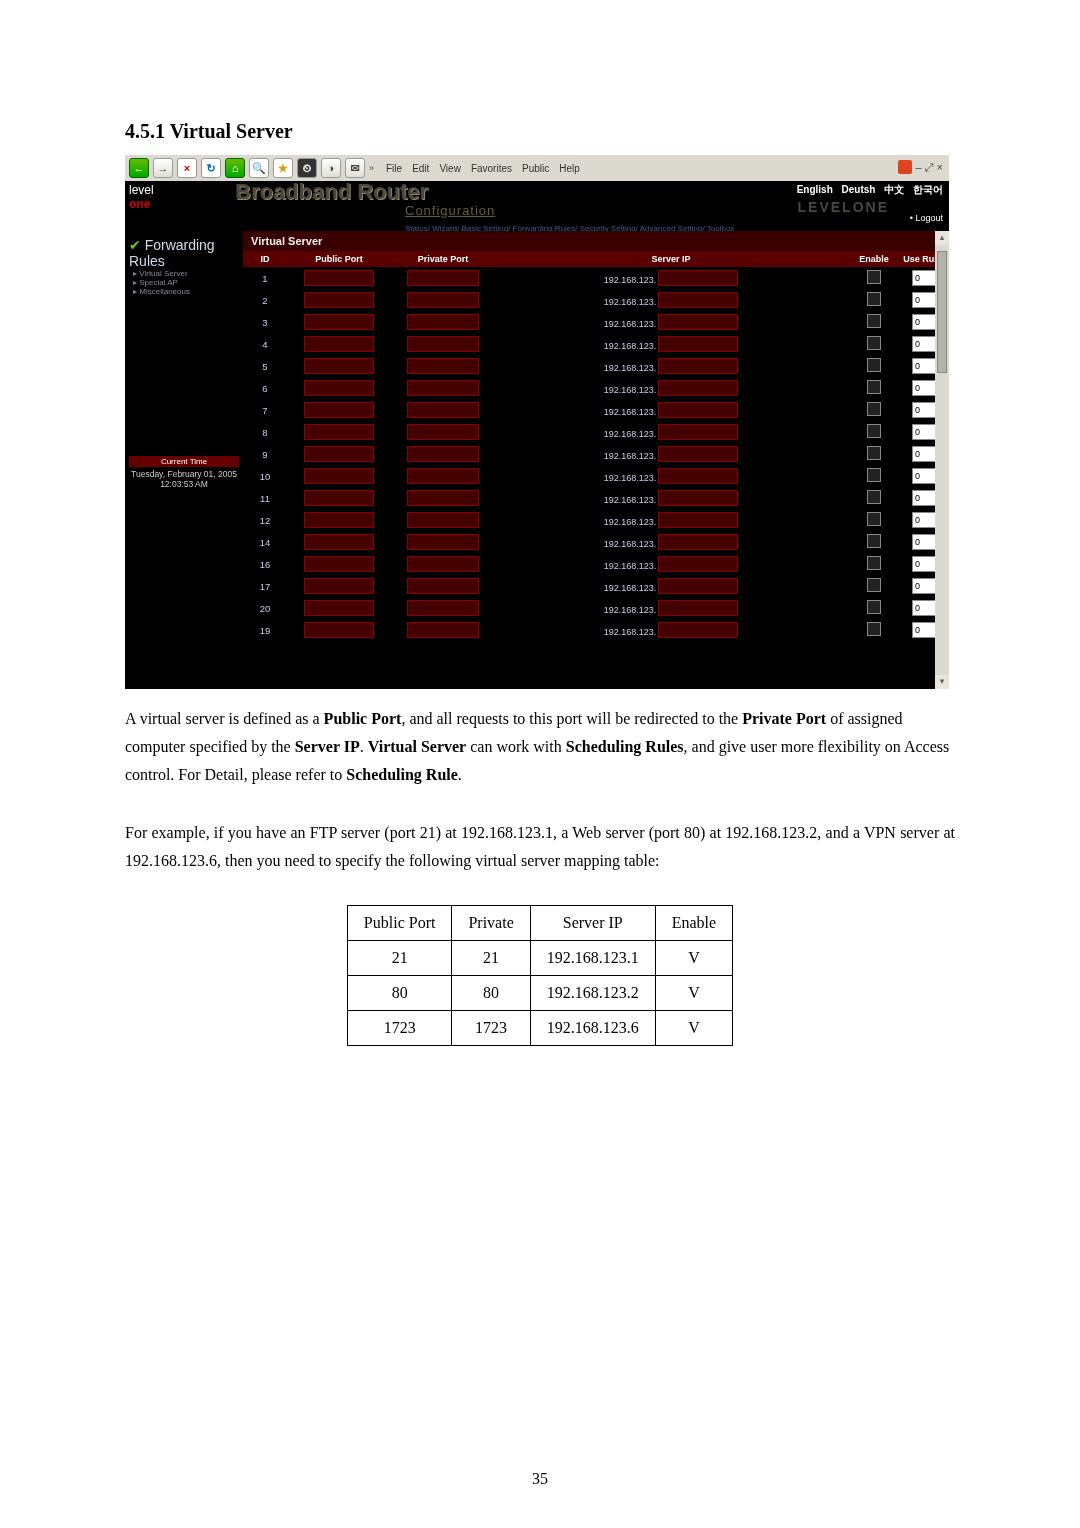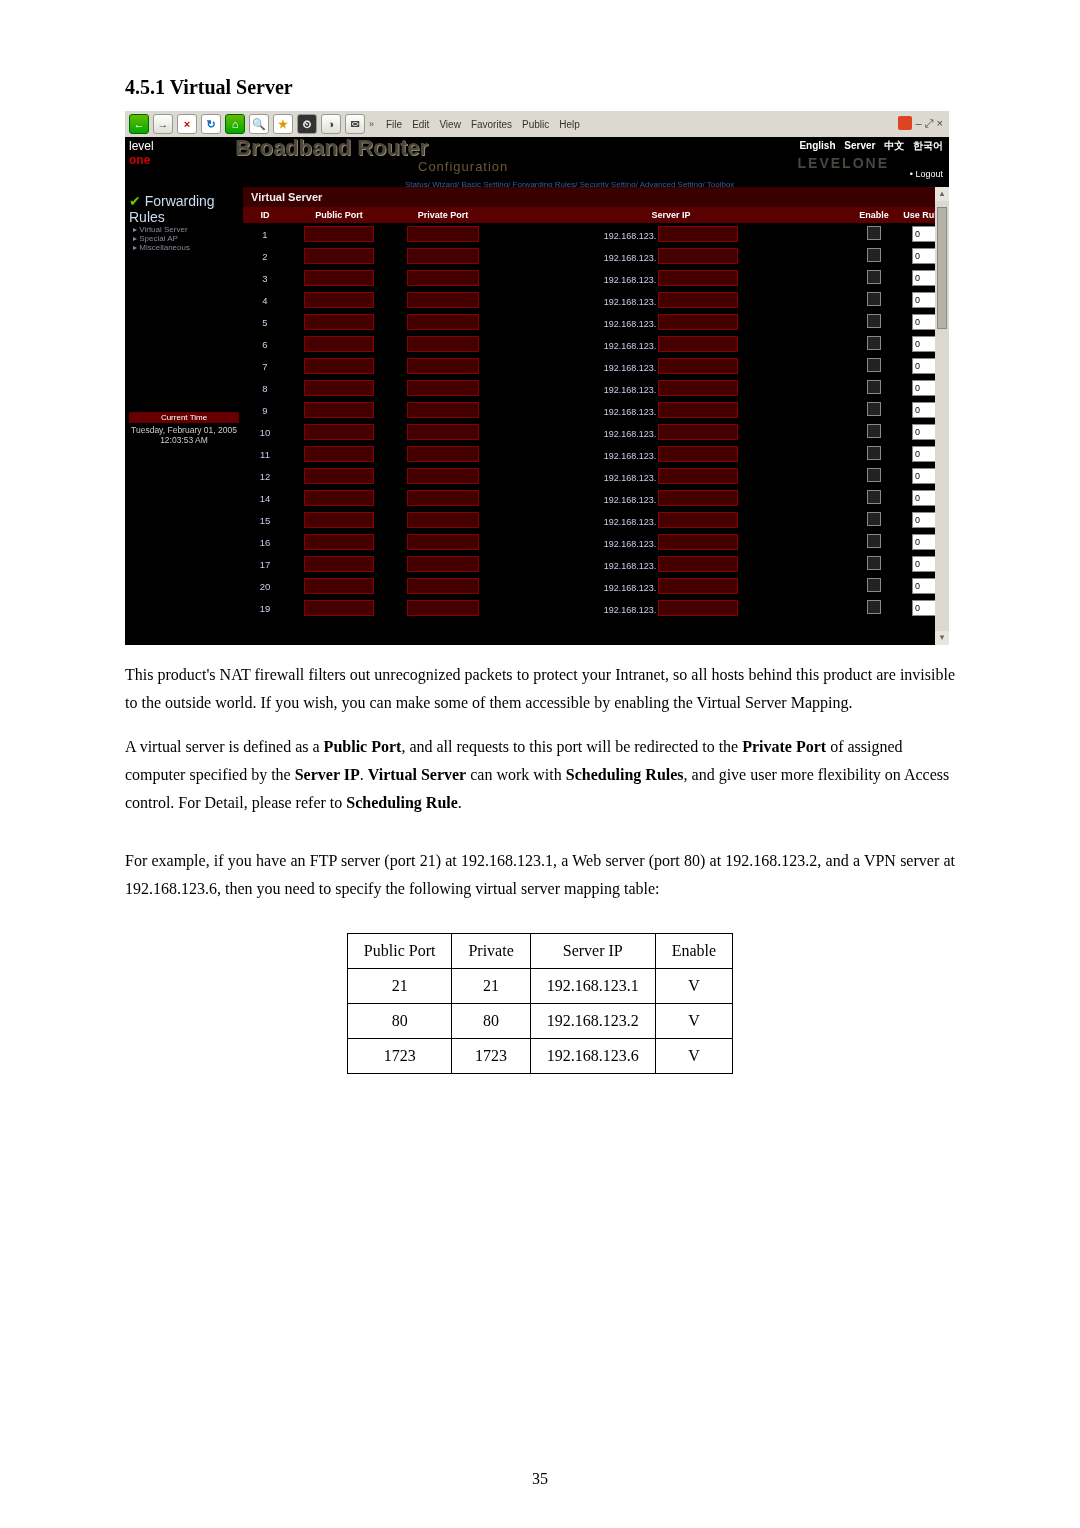--- a/index.html
+++ b/index.html
@@ -4,21 +4,21 @@
 <style>
   body {
     margin: 0;
     background: #fff;
     font-family: "Times New Roman", serif;
     width: 1080px;
     min-height: 1528px;
     position: relative;
   }
   .page {
-    padding: 76px 125px 40px 125px;
+    padding: 120px 125px 40px 125px;
   }
   .section-title {
     font-size: 20px;
     font-weight: bold;
     margin-bottom: 12px;
   }
   .shot {
     width: 824px;
     height: 534px;
     position: relative;
@@ -75,21 +75,21 @@
   .logo-left {
     position:absolute; left:4px; top:2px; font-size:12px; color:#fff;
   }
   .logo-left .lvl { font-family: Arial,sans-serif; font-size:12px; color:#fff;}
   .logo-left .o { color:#c00; font-weight:bold;}
   .banner-title { 
     position:absolute; left:110px; top:-2px;
     font-family: Arial,sans-serif; font-weight:bold; font-size:22px;
     color: #4a4640; text-shadow: 1px 1px 0 #9a8a60;
   }
-  .banner-sub { position:absolute; left:293px; top:22px; font-size:13px; color:#6a5a30; font-family: Arial,sans-serif; letter-spacing:1px;}
+  .banner-sub { position:absolute; left:280px; top:22px; font-size:13px; color:#6a5a30; font-family: Arial,sans-serif; letter-spacing:1px;text-decoration:underline;}
   .banner-crumbs { position:absolute; left:280px; bottom:4px; font-size:8px; color:#3a5a98;}
   .langs { position:absolute; right:6px; top:2px; font-size:10px; font-family: Arial,sans-serif; }
   .langs span { display:inline-block; margin-left:6px; color:#fff; font-weight:bold;}
   .brand2 { position:absolute; right:60px; top:18px; font-size:14px; color:#4a4640; font-weight:bold; font-family:Arial,sans-serif; letter-spacing:2px;}
   .logout { position:absolute; right:6px; top:32px; font-size:9px; color:#fff;}
   .body-area {
     position:absolute; left:0; right:0; top:50px; bottom:0;
     display:flex;
   }
   .sidebar {
@@ -184,21 +184,21 @@
       <div class="banner">
         <div class="logo-left">
           <span class="lvl">level</span><br>
           <span class="o">one</span>
         </div>
         <div class="banner-title">Broadband Router</div>
         <div class="banner-sub">Configuration</div>
         <div class="banner-crumbs">Status/ Wizard/ Basic Setting/ Forwarding Rules/ Security Setting/ Advanced Setting/ Toolbox</div>
         <div class="langs">
           <span>English</span>
-          <span>Server</span>
+          <span>Deutsh</span>
           <span>中文</span>
           <span>한국어</span>
         </div>
         <div class="brand2">LEVELONE</div>
         <div class="logout">• <span>Logout</span></div>
       </div>
       <span class="orange-dot"></span>
 
       <div class="body-area">
         <div class="sidebar">
@@ -325,28 +325,20 @@
                 </tr>
                 <tr>
                   <td>14</td>
                   <td><input class="port" style=""></td>
                   <td><input class="port2" style=""></td>
                   <td class="ipcell"><span>192.168.123.</span><input class="iplast" style=""></td>
                   <td><span class="cb"></span></td>
                   <td><input class="rule" value="0" style=""></td>
                 </tr>
                 <tr>
-                  <td>15</td>
-                  <td><input class="port" style=""></td>
-                  <td><input class="port2" style=""></td>
-                  <td class="ipcell"><span>192.168.123.</span><input class="iplast" style=""></td>
-                  <td><span class="cb"></span></td>
-                  <td><input class="rule" value="0" style=""></td>
-                </tr>
-                <tr>
                   <td>16</td>
                   <td><input class="port" style=""></td>
                   <td><input class="port2" style=""></td>
                   <td class="ipcell"><span>192.168.123.</span><input class="iplast" style=""></td>
                   <td><span class="cb"></span></td>
                   <td><input class="rule" value="0" style=""></td>
                 </tr>
                 <tr>
                   <td>17</td>
                   <td><input class="port" style=""></td>
@@ -376,21 +368,20 @@
           <div class="scrollbar">
             <div class="btn up">▴</div>
             <div class="thumb"></div>
             <div class="btn dn">▾</div>
           </div>
         </div>
       </div>
     </div>
   </div>
 
-  <p class="doc-text">This product's NAT firewall filters out unrecognized packets to protect your Intranet, so all hosts behind this product are invisible to the outside world. If you wish, you can make some of them accessible by enabling the Virtual Server Mapping.</p>
 
   <p class="doc-text" style="text-align:left">
     <span>A virtual server is defined as a </span><b>Public Port</b><span>, and all requests to this port will be redirected to the </span><b>Private Port</b><span> of assigned computer specified by the </span><b>Server IP</b><span>.   </span><b>Virtual Server</b><span> can work with </span><b>Scheduling Rules</b><span>, and give user more flexibility on Access control. For Detail, please refer to </span><b>Scheduling Rule</b><span>.</span>
   </p>
 
   <p class="doc-text" style="margin-top:30px">For example, if you have an FTP server (port 21) at 192.168.123.1, a Web server (port 80) at 192.168.123.2, and a VPN server at 192.168.123.6, then you need to specify the following virtual server mapping table:</p>
 
   <table class="example-table">
     <tbody>
         <tr>

